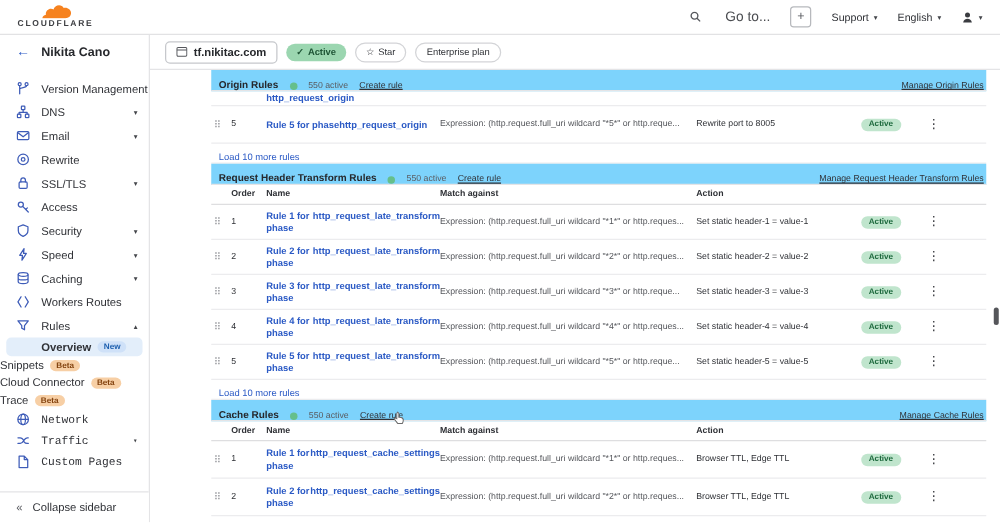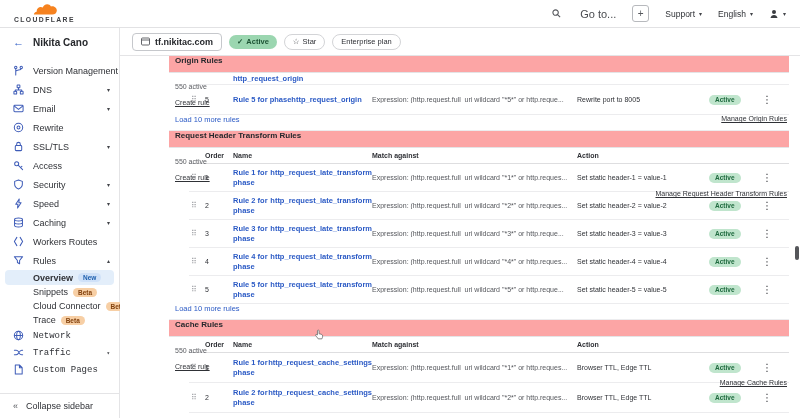--- a/index.html
+++ b/index.html
@@ -23,60 +23,60 @@
   .account-row { height:28px; display:flex; align-items:center; gap:9px; padding-left:13px; }
   .back { color:#2b5ac5; font-size:11px; cursor:pointer; }
   .account-name { font-weight:bold; font-size:10px; color:#26282c; }
   .nav { padding-top:5px; }
   .nav-item { height:19px; display:flex; align-items:center; gap:9px; padding-left:13px; position:relative; cursor:pointer; }
   .nav-item.short { height:17px;font-family:Liberation Mono, monospace; }
   .nav-icon { width:11px; height:11px; color:#3e5cb8; display:flex; align-items:center; }
   .nav-icon svg { width:11px; height:11px; }
   .nav-label { font-size:9px; color:#2f3136; white-space:nowrap; }
   .nav-caret { position:absolute; right:9px; font-size:6px; color:#43454a; }
-  .nav-sub { height:14px; display:flex; align-items:center; gap:5px; padding-left:33px; cursor:pointer; }
+  .nav-sub { height:14px; display:flex; align-items:center; gap:5px; cursor:pointer; }
   .nav-sub.selected { background:#e3eefa; border-radius:4px; margin:0 5px; padding-left:28px; height:15px; }
   .nav-sub.selected .nav-label { font-weight:bold; }
   .badge-new { background:#cfe1f8; color:#1d5fae; font-size:6.5px; font-weight:bold; border-radius:7px; padding:1px 5px; }
   .badge-beta { background:#f7cfa5; color:#83420e; font-size:6.5px; font-weight:bold; border-radius:7px; padding:1px 5px; }
   .collapse-row { position:absolute; bottom:0; left:0; right:0; height:25px; border-top:1px solid #e4e4e6; display:flex; align-items:center; gap:8px; padding-left:13px; font-size:9px; color:#2f3136; cursor:pointer; background:#fff; }
   .collapse-glyph { color:#55575c; font-size:9px; }
 
   
   .content { flex:1; position:relative; background:#fff; }
   .zonebar { height:28px; border-bottom:1px solid #e4e4e6; display:flex; align-items:center; gap:7px; padding-left:12px; background:#fff; }
   .domain-box { display:flex; align-items:center; gap:5px; border:1px solid #c6c8cc; border-radius:4px; padding:3px 8px; font-weight:bold; font-size:9px; color:#26282c; cursor:pointer; }
   .pill { display:inline-flex; align-items:center; gap:3px; font-size:7.5px; border-radius:9px; padding:2.5px 8px; white-space:nowrap; }
   .pill-active { background:#9bd6b0; color:#1d5334; font-weight:bold; }
   .pill-outline { border:1px solid #d3d4d7; color:#2f3136; background:#fff; cursor:pointer; }
 
   .viewport { height:362px; overflow:hidden; position:relative; }
   .rules { margin-left:49px; width:620px; }
 
-  .strip { display:flex; align-items:flex-start; height:17px; background:#fca5a5; border-bottom:1px solid #e4e4e6; padding:0 2px 0 6px; gap:9px; font-size:7px;flex-direction:column; }
+  .strip { display:flex; align-items:flex-end; height:17px; background:#7dd3fc; border-bottom:1px solid #e4e4e6; padding:0 2px 0 6px; gap:9px; font-size:7px; }
   .stitle { font-size:8px; font-weight:bold; color:#26282c; white-space:nowrap; }
   .dot { width:6px; height:6px; border-radius:50%; background:#65bf8b; }
   .scount { color:#5a5c61; white-space:nowrap; }
   .screate { color:#2f3136; text-decoration:underline; cursor:pointer; white-space:nowrap; }
   .smanage { margin-left:auto; color:#2f3136; text-decoration:underline; cursor:pointer; white-space:nowrap; }
 
-  .colhead, .rule-row, .partial-row { display:grid; grid-template-columns:16px 28px 139px 205px 132px 45px 26px; align-items:center;margin-left:20px; }
+  .colhead, .rule-row, .partial-row { display:grid; grid-template-columns:16px 28px 139px 205px 132px 45px 26px; align-items:center; }
   .colhead { height:16px; border-bottom:1px solid #dedee0; font-size:7px; font-weight:bold; color:#2f3136; }
   .rule-row { height:28px; border-bottom:1px solid #ececee; }
   .rule-row.h30 { height:30px; }
   .partial-row { height:12px; border-bottom:1px solid #ececee; overflow:hidden; align-items:start; }
   .handle { color:#9a9ba0; font-size:8px; padding-left:2px; cursor:grab; line-height:1; }
   .order { font-size:7px; color:#2f3136; }
   .rname { display:flex; flex-direction:row; color:#2b5ac5; font-weight:bold; font-size:7.5px; line-height:9.5px; cursor:pointer; text-decoration:none; }
   .match { font-size:7px; color:#55575c; white-space:nowrap; overflow:hidden; }
   .action { font-size:7px; color:#2f3136; white-space:nowrap; }
   .badge { justify-self:start; background:#c0e5cd; color:#1e6a3e; font-size:6.5px; font-weight:bold; padding:1.5px 6px; border-radius:8px; }
   .kebab { font-size:10px; color:#2f3136; justify-self:center; cursor:pointer; line-height:1; }
   .clipped-name { grid-column:3; color:#2b5ac5; font-weight:bold; font-size:7.5px; line-height:11px; }
-  .loadmore { height:16px; display:flex; align-items:flex-start; padding-left:6px; border-bottom:1px solid #ececee; }
+  .loadmore { height:16px; display:flex; align-items:flex-end; padding-left:6px; border-bottom:1px solid #ececee; }
   .loadmore a { font-size:7.5px; color:#2b5ac5; cursor:pointer; text-decoration:none; }
 
   .scroll-thumb { position:absolute; right:1px; top:218px; width:4px; height:14px; background:#55565a; border-radius:2px; cursor:pointer; }
   .cursor { position:absolute; left:313px; top:328px; pointer-events:none; z-index:50; }
 </style>
 </head>
 <body>
 
 <div class="app">
 

